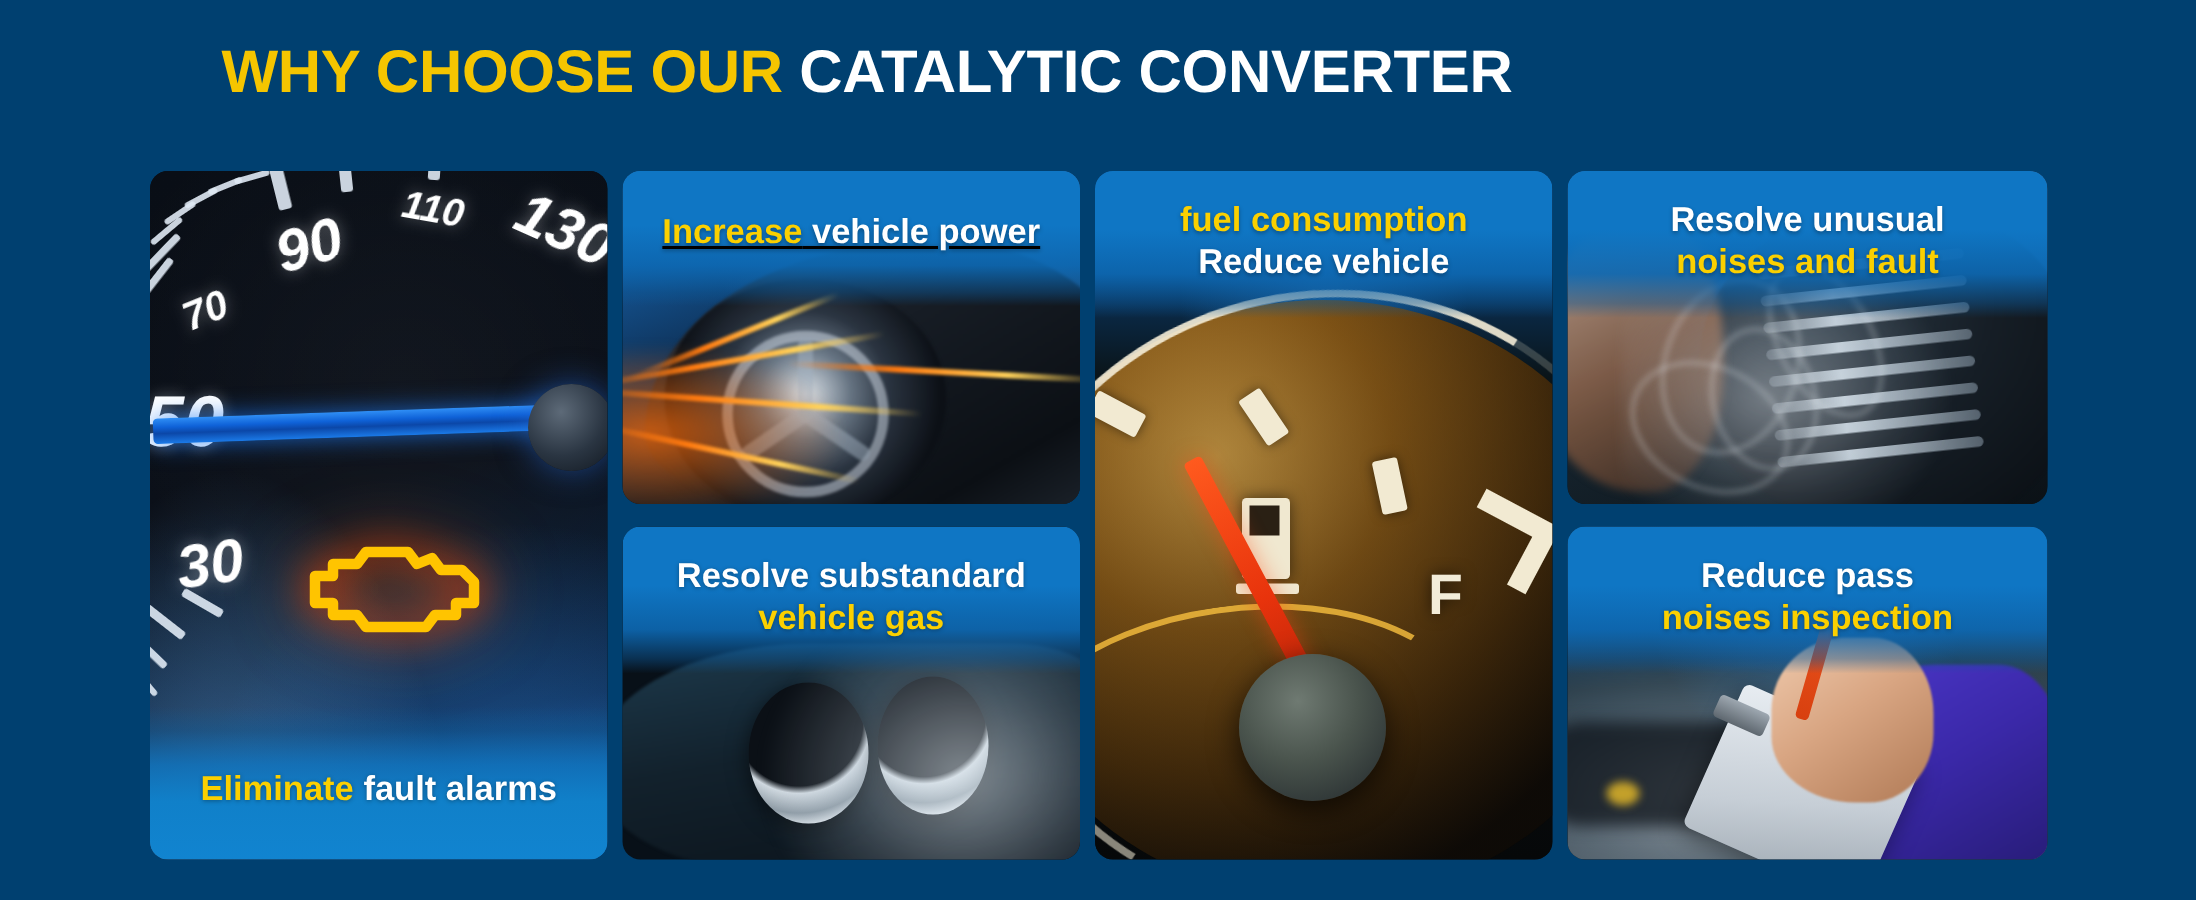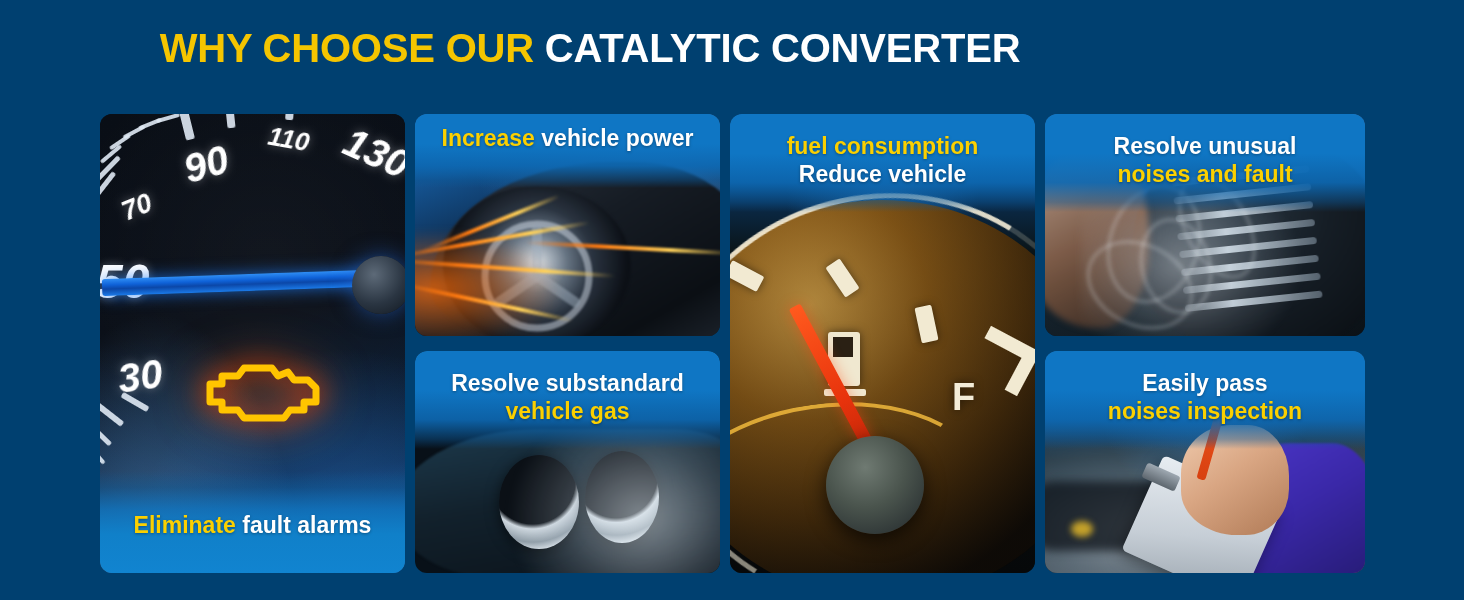--- a/index.html
+++ b/index.html
@@ -21,21 +21,21 @@
     position: relative;
     width: 1464px;
     height: 600px;
     background: #004070;
   }
 
   
   .title {
     position: absolute;
     top: 24px;
-    left: 12px;
+    left: 0;
     width: 1156px;
     text-align: center;
     font-size: 40px;
     font-weight: bold;
     letter-spacing: -0.2px;
     line-height: 1.2;
     white-space: nowrap;
   }
   .title .t-yellow { color: #F5C500; }
   .title .t-white  { color: #FFFFFF; }
@@ -81,21 +81,21 @@
   .cap-top {
     top: 0;
     padding-top: 18px;
     padding-bottom: 24px;
     background: linear-gradient(to bottom,
                 #0F76C4 0%, #0F76C4 40%,
                 rgba(13,104,178,.92) 70%,
                 rgba(12,88,152,.45) 90%,
                 rgba(10,70,120,0) 100%);
   }
-  .cap-top.one-line { padding-top: 10px; padding-bottom: 36px; }
+  .cap-top.one-line { padding-top: 26px; padding-bottom: 36px; text-decoration: underline; }
 
   .cap-bottom {
     bottom: 0;
     padding-top: 40px;
     padding-bottom: 34px;
     background: linear-gradient(to top,
                 #1184D0 0%, #1080C9 38%,
                 rgba(15,116,190,.82) 62%,
                 rgba(12,90,150,.40) 84%,
                 rgba(10,70,120,0) 100%);
@@ -624,21 +624,21 @@
         <div class="insp-car-dark"></div>
         <div class="insp-yellowdot"></div>
         <div class="insp-sleeve"></div>
         <div class="insp-clipboard"></div>
         <div class="insp-clip"></div>
         <div class="insp-hand"></div>
         <div class="insp-pen"></div>
       </div>
       <div class="caption cap-top">
         <div>
-          <span class="c-white">Easily pass</span>
+          <span class="c-white">Reduce pass</span>
         </div>
         <div>
           <span class="c-yellow">noises inspection</span>
         </div>
       </div>
     </div>
 
   </div>
 </div>
 

